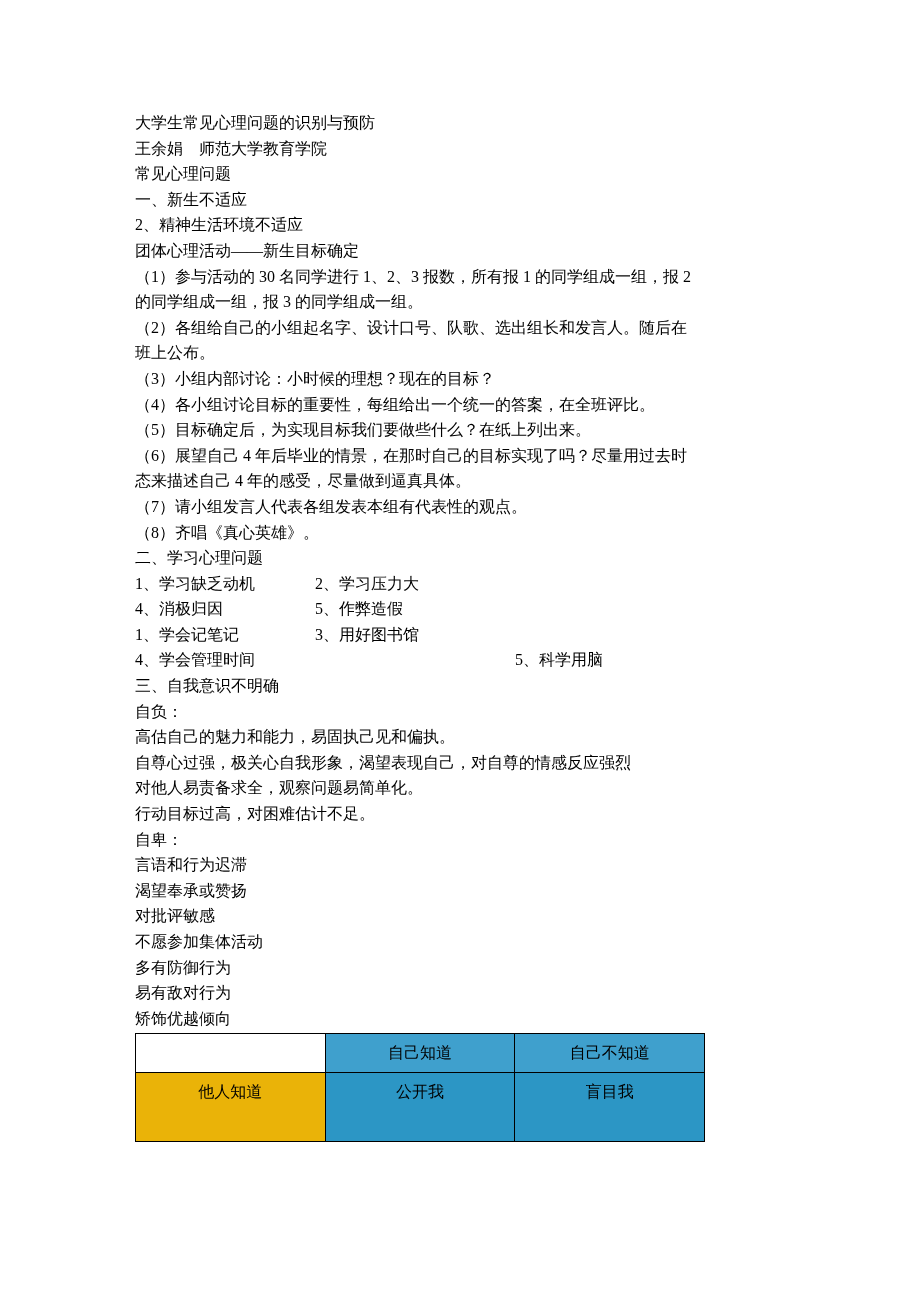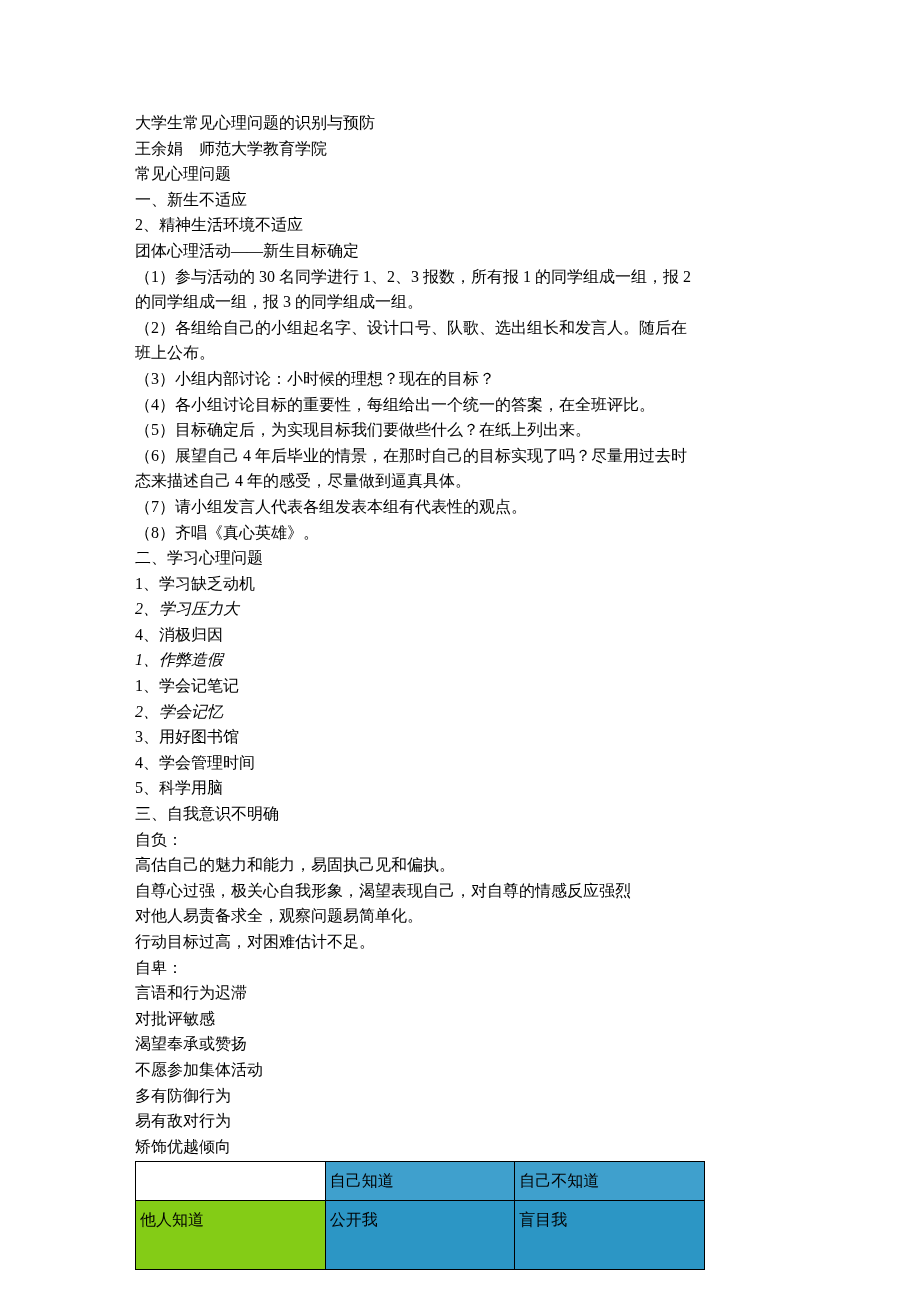--- a/index.html
+++ b/index.html
@@ -15,52 +15,53 @@
     width: 832px;
     min-height: 1302px;
     box-sizing: border-box;
     padding: 110px 135px 50px 135px;
   }
   .line {
     display: block;
   }
   .row {
     display: flex;
-    flex-direction: column;
+    flex-direction: row;
   }
   .col-a { width: 180px; }
-  .col-b { width: 200px; font-style: italic; }
+  .col-b { width: 200px; }
   .col-c { flex: 1; }
   .johari {
     border-collapse: collapse;
     width: 570px;
     margin-top: 2px;
   }
   .johari td {
     border: 1px solid #000;
     padding: 6px 4px;
     vertical-align: top;
     height: 26px;
+    text-align: center;
   }
   .johari .header-row td {
     background: #4fa7d6;
     background: rgb(63,160,205);
     color: #000;
   }
   .johari .header-row td.blank {
     background: #ffffff;
   }
   .johari .body-row td {
     background: #2f9bcd;
     background: rgb(44,150,197);
     color: #000;
     height: 56px;
   }
   .johari .body-row td.rowlabel {
-    background: #84cc16;
+    background: #eab308;
   }
 </style>
 </head>
 <body>
 
 <div class="page">
 
   <span class="line">大学生常见心理问题的识别与预防</span>
   <span class="line">王余娟　师范大学教育学院</span>
   <span class="line">常见心理问题</span>
@@ -78,45 +79,44 @@
   <span class="line">（8）齐唱《真心英雄》。</span>
 
   <span class="line">二、学习心理问题</span>
 
   <div class="row">
     <span class="col-a">1、学习缺乏动机</span>
     <span class="col-b">2、学习压力大</span>
   </div>
   <div class="row">
     <span class="col-a">4、消极归因</span>
-    <span class="col-b">1、作弊造假</span>
+    <span class="col-b">5、作弊造假</span>
     <span class="col-c"></span>
   </div>
   <div class="row">
     <span class="col-a">1、学会记笔记</span>
-    <span class="col-b">2、学会记忆</span>
     <span class="col-c">3、用好图书馆</span>
   </div>
   <div class="row">
     <span class="col-a" style="width:380px">4、学会管理时间</span>
     <span class="col-c">5、科学用脑</span>
   </div>
 
   <span class="line">三、自我意识不明确</span>
 
   <span class="line">自负：</span>
   <span class="line">高估自己的魅力和能力，易固执己见和偏执。</span>
   <span class="line">自尊心过强，极关心自我形象，渴望表现自己，对自尊的情感反应强烈</span>
   <span class="line">对他人易责备求全，观察问题易简单化。</span>
   <span class="line">行动目标过高，对困难估计不足。</span>
 
   <span class="line">自卑：</span>
   <span class="line">言语和行为迟滞</span>
+  <span class="line">渴望奉承或赞扬</span>
   <span class="line">对批评敏感</span>
-  <span class="line">渴望奉承或赞扬</span>
   <span class="line">不愿参加集体活动</span>
   <span class="line">多有防御行为</span>
   <span class="line">易有敌对行为</span>
   <span class="line">矫饰优越倾向</span>
 
 
   <table class="johari">
     <tbody>
         <tr class="header-row">
       <td class="blank" style="width:33%"></td>

